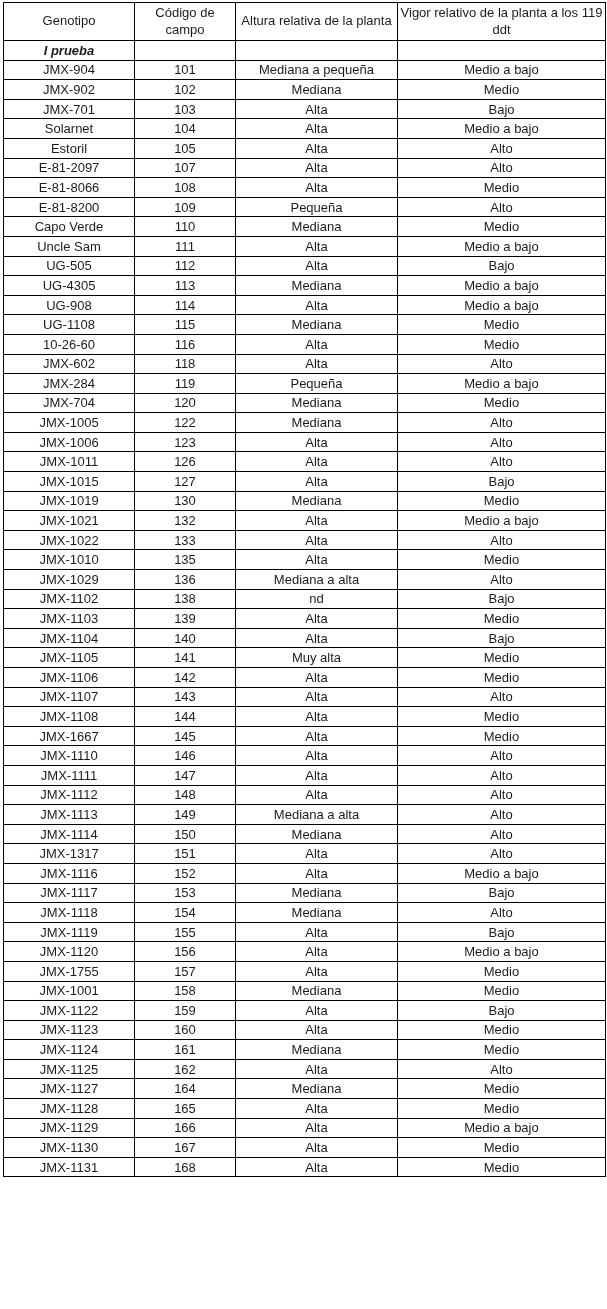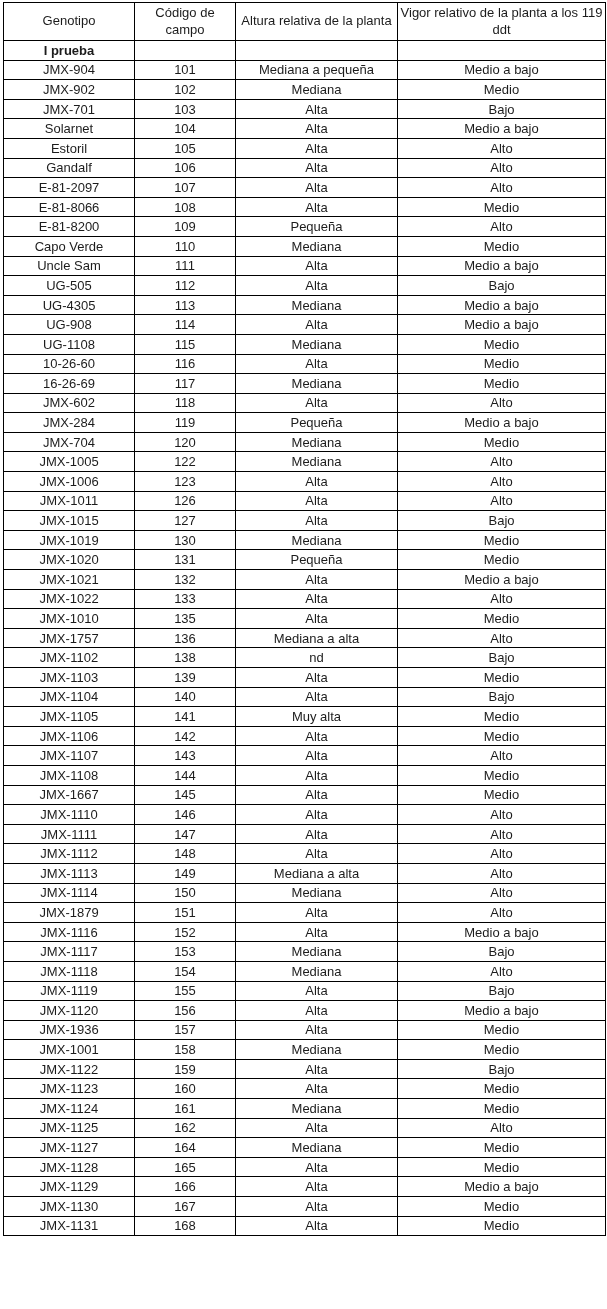--- a/index.html
+++ b/index.html
@@ -36,20 +36,21 @@
     height: 37px;
     line-height: 1.25;
     white-space: normal;
   }
   table.geno tbody td {
     height: 18.6px;
     white-space: nowrap;
   }
   tr.section-row td.section-label {
     font-weight: bold;
+    font-style: italic;
   }
 </style>
 </head>
 <body>
 
 <div class="page">
   <table class="geno">
     <colgroup>
       <col style="width:131px">
       <col style="width:101px">
@@ -95,26 +96,20 @@
           <td>Alta</td>
           <td>Medio a bajo</td>
         </tr>
         <tr>
           <td>Estoril</td>
           <td>105</td>
           <td>Alta</td>
           <td>Alto</td>
         </tr>
         <tr>
-          <td>Gandalf</td>
-          <td>106</td>
-          <td>Alta</td>
-          <td>Alto</td>
-        </tr>
-        <tr>
           <td>E-81-2097</td>
           <td>107</td>
           <td>Alta</td>
           <td>Alto</td>
         </tr>
         <tr>
           <td>E-81-8066</td>
           <td>108</td>
           <td>Alta</td>
           <td>Medio</td>
@@ -161,26 +156,20 @@
           <td>Mediana</td>
           <td>Medio</td>
         </tr>
         <tr>
           <td>10-26-60</td>
           <td>116</td>
           <td>Alta</td>
           <td>Medio</td>
         </tr>
         <tr>
-          <td>16-26-69</td>
-          <td>117</td>
-          <td>Mediana</td>
-          <td>Medio</td>
-        </tr>
-        <tr>
           <td>JMX-602</td>
           <td>118</td>
           <td>Alta</td>
           <td>Alto</td>
         </tr>
         <tr>
           <td>JMX-284</td>
           <td>119</td>
           <td>Pequeña</td>
           <td>Medio a bajo</td>
@@ -215,45 +204,39 @@
           <td>Alta</td>
           <td>Bajo</td>
         </tr>
         <tr>
           <td>JMX-1019</td>
           <td>130</td>
           <td>Mediana</td>
           <td>Medio</td>
         </tr>
         <tr>
-          <td>JMX-1020</td>
-          <td>131</td>
-          <td>Pequeña</td>
-          <td>Medio</td>
-        </tr>
-        <tr>
           <td>JMX-1021</td>
           <td>132</td>
           <td>Alta</td>
           <td>Medio a bajo</td>
         </tr>
         <tr>
           <td>JMX-1022</td>
           <td>133</td>
           <td>Alta</td>
           <td>Alto</td>
         </tr>
         <tr>
           <td>JMX-1010</td>
           <td>135</td>
           <td>Alta</td>
           <td>Medio</td>
         </tr>
         <tr>
-          <td>JMX-1757</td>
+          <td>JMX-1029</td>
           <td>136</td>
           <td>Mediana a alta</td>
           <td>Alto</td>
         </tr>
         <tr>
           <td>JMX-1102</td>
           <td>138</td>
           <td>nd</td>
           <td>Bajo</td>
         </tr>
@@ -323,21 +306,21 @@
           <td>Mediana a alta</td>
           <td>Alto</td>
         </tr>
         <tr>
           <td>JMX-1114</td>
           <td>150</td>
           <td>Mediana</td>
           <td>Alto</td>
         </tr>
         <tr>
-          <td>JMX-1879</td>
+          <td>JMX-1317</td>
           <td>151</td>
           <td>Alta</td>
           <td>Alto</td>
         </tr>
         <tr>
           <td>JMX-1116</td>
           <td>152</td>
           <td>Alta</td>
           <td>Medio a bajo</td>
         </tr>
@@ -359,21 +342,21 @@
           <td>Alta</td>
           <td>Bajo</td>
         </tr>
         <tr>
           <td>JMX-1120</td>
           <td>156</td>
           <td>Alta</td>
           <td>Medio a bajo</td>
         </tr>
         <tr>
-          <td>JMX-1936</td>
+          <td>JMX-1755</td>
           <td>157</td>
           <td>Alta</td>
           <td>Medio</td>
         </tr>
         <tr>
           <td>JMX-1001</td>
           <td>158</td>
           <td>Mediana</td>
           <td>Medio</td>
         </tr>

